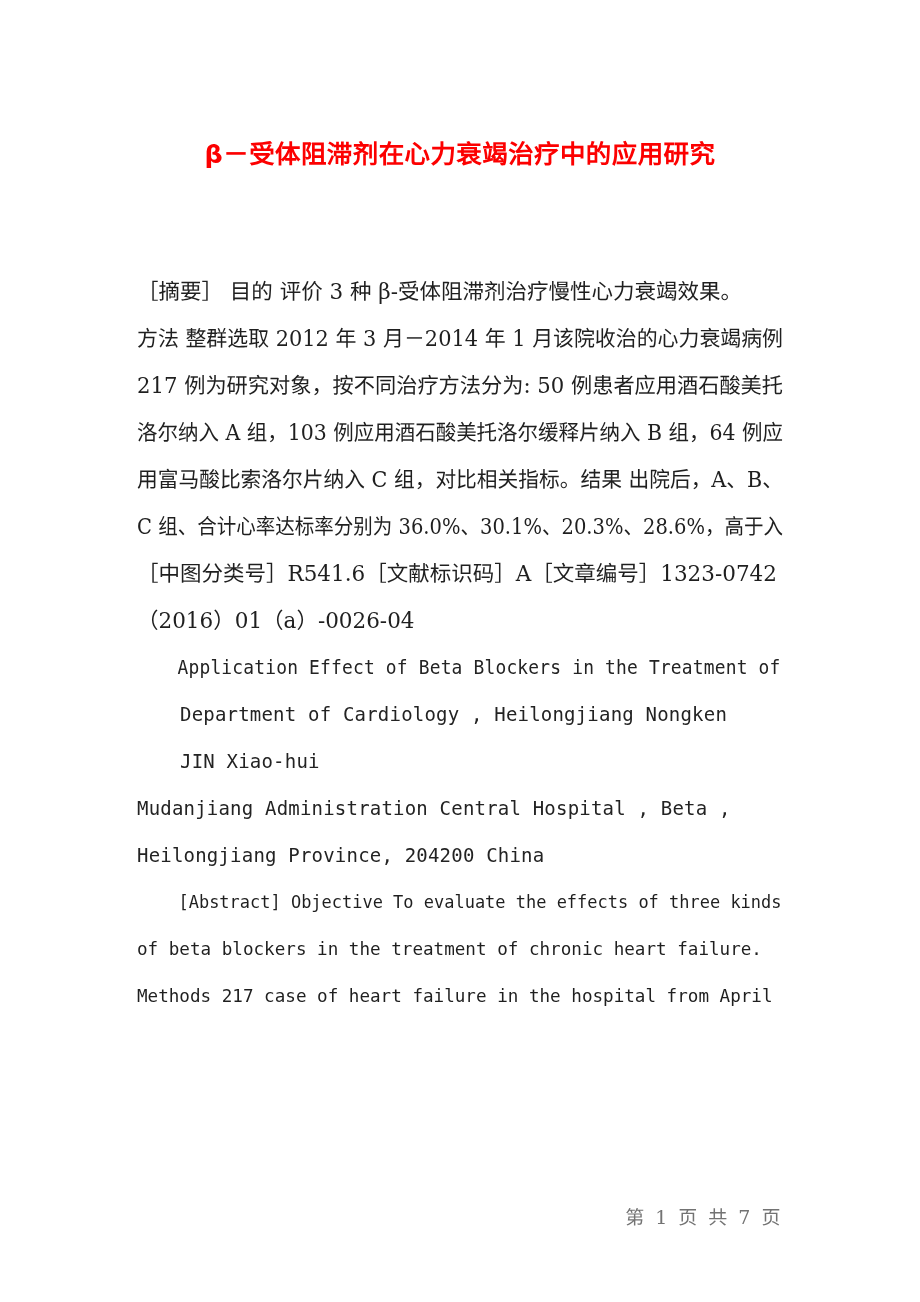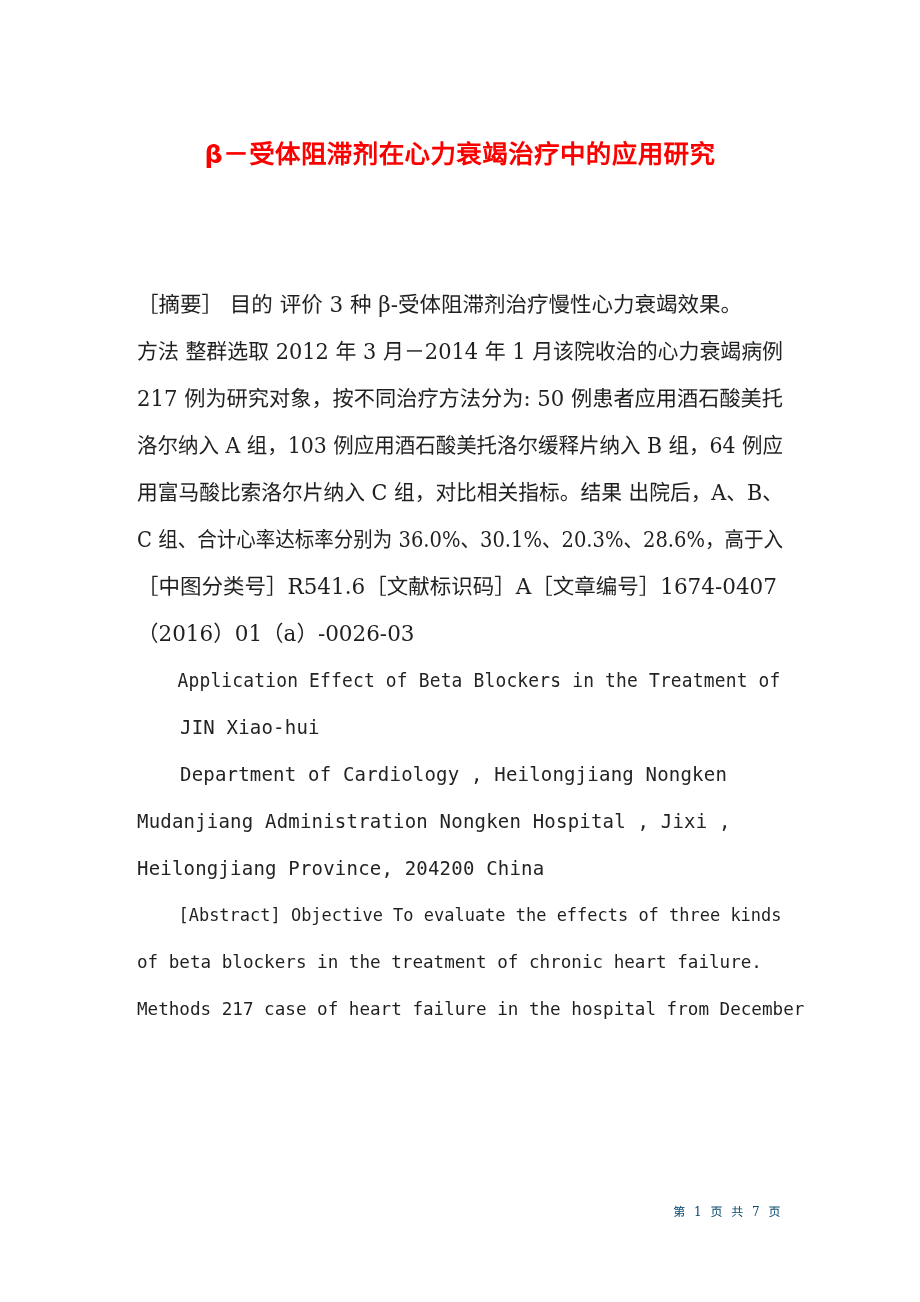--- a/index.html
+++ b/index.html
@@ -40,21 +40,21 @@
     font-size: 25.5px;
     letter-spacing: 0.4px;
     line-height: 36px;
     white-space: nowrap;
   }
 
   
   .content {
     position: absolute;
     left: 137px;
-    top: 281px;
+    top: 268px;
     width: 646px;
   }
 
   .line {
     height: 47px;
     line-height: 47px;
     font-size: 21.5px;
     white-space: nowrap;
     overflow: visible;
     color: #1f1f1f;
@@ -90,22 +90,22 @@
     top: 1202px;
     width: 920px;
     text-align: center;
     padding-right: 0;
   }
   .footer-inner {
     position: absolute;
     right: 137px;
     top: 0;
     font-family: "DejaVu Serif", "Liberation Serif", serif;
-    font-size: 12px;
-    color: #0c4a6e;
+    font-size: 19px;
+    color: #737373;
     letter-spacing: 2.5px;
     white-space: nowrap;
   }
 </style>
 </head>
 <body>
 
 <div class="page">
 
   <h1 class="doc-title" style="color: rgb(252, 0, 0);">β－受体阻滞剂在心力衰竭治疗中的应用研究</h1>
@@ -113,34 +113,34 @@
   <div class="content">
 
     <div class="line cn">［摘要］ 目的 评价 3 种 β-受体阻滞剂治疗慢性心力衰竭效果。</div>
     <div class="line cn" style="transform-origin: left center; transform: scaleX(0.972205);">方法 整群选取 2012 年 3 月－2014 年 1 月该院收治的心力衰竭病例</div>
     <div class="line cn" style="transform-origin: left center; transform: scaleX(0.986024);">217 例为研究对象，按不同治疗方法分为: 50 例患者应用酒石酸美托</div>
     <div class="line cn" style="transform-origin: left center; transform: scaleX(0.952473);">洛尔纳入 A 组，103 例应用酒石酸美托洛尔缓释片纳入 B 组，64 例应</div>
     <div class="line cn" style="transform-origin: left center; transform: scaleX(0.963752);">用富马酸比索洛尔片纳入 C 组，对比相关指标。结果 出院后，A、B、</div>
     <div class="line cn" style="transform-origin: left center; transform: scaleX(0.907522);">C 组、合计心率达标率分别为 36.0%、30.1%、20.3%、28.6%，高于入</div>
 
 
-    <div class="line cn">［中图分类号］R541.6［文献标识码］A［文章编号］1674-0407</div>
-    <div class="line cn">（2016）01（a）-0026-03</div>
+    <div class="line cn">［中图分类号］R541.6［文献标识码］A［文章编号］1323-0742</div>
+    <div class="line cn">（2016）01（a）-0026-04</div>
 
     <div class="line en indent" style="transform-origin: left center; transform: scaleX(0.941958);">Application Effect of Beta Blockers in the Treatment of</div>
 
+    <div class="line en indent">Department  of  Cardiology ,   Heilongjiang  Nongken</div>
+
     <div class="line en indent">JIN Xiao-hui</div>
-
-    <div class="line en indent">Department  of  Cardiology ,   Heilongjiang  Nongken</div>
-    <div class="line en">Mudanjiang  Administration  Nongken  Hospital ,   Jixi ,</div>
+    <div class="line en">Mudanjiang  Administration  Central  Hospital ,   Beta ,</div>
     <div class="line en">Heilongjiang Province,  204200 China</div>
 
     <div class="line en-narrow indent" style="transform-origin: left center; transform: scaleX(0.964872);">[Abstract] Objective To evaluate the effects of three kinds</div>
     <div class="line en-narrow">of beta blockers in the treatment of chronic heart failure.</div>
-    <div class="line en-narrow">Methods 217 case of heart failure in the hospital from December</div>
+    <div class="line en-narrow">Methods 217 case of heart failure in the hospital from April</div>
 
   </div>
 
   <div class="footer">
     <div class="footer-inner">第 1 页 共 7 页</div>
   </div>
 
 </div>
 
 </body></html>

